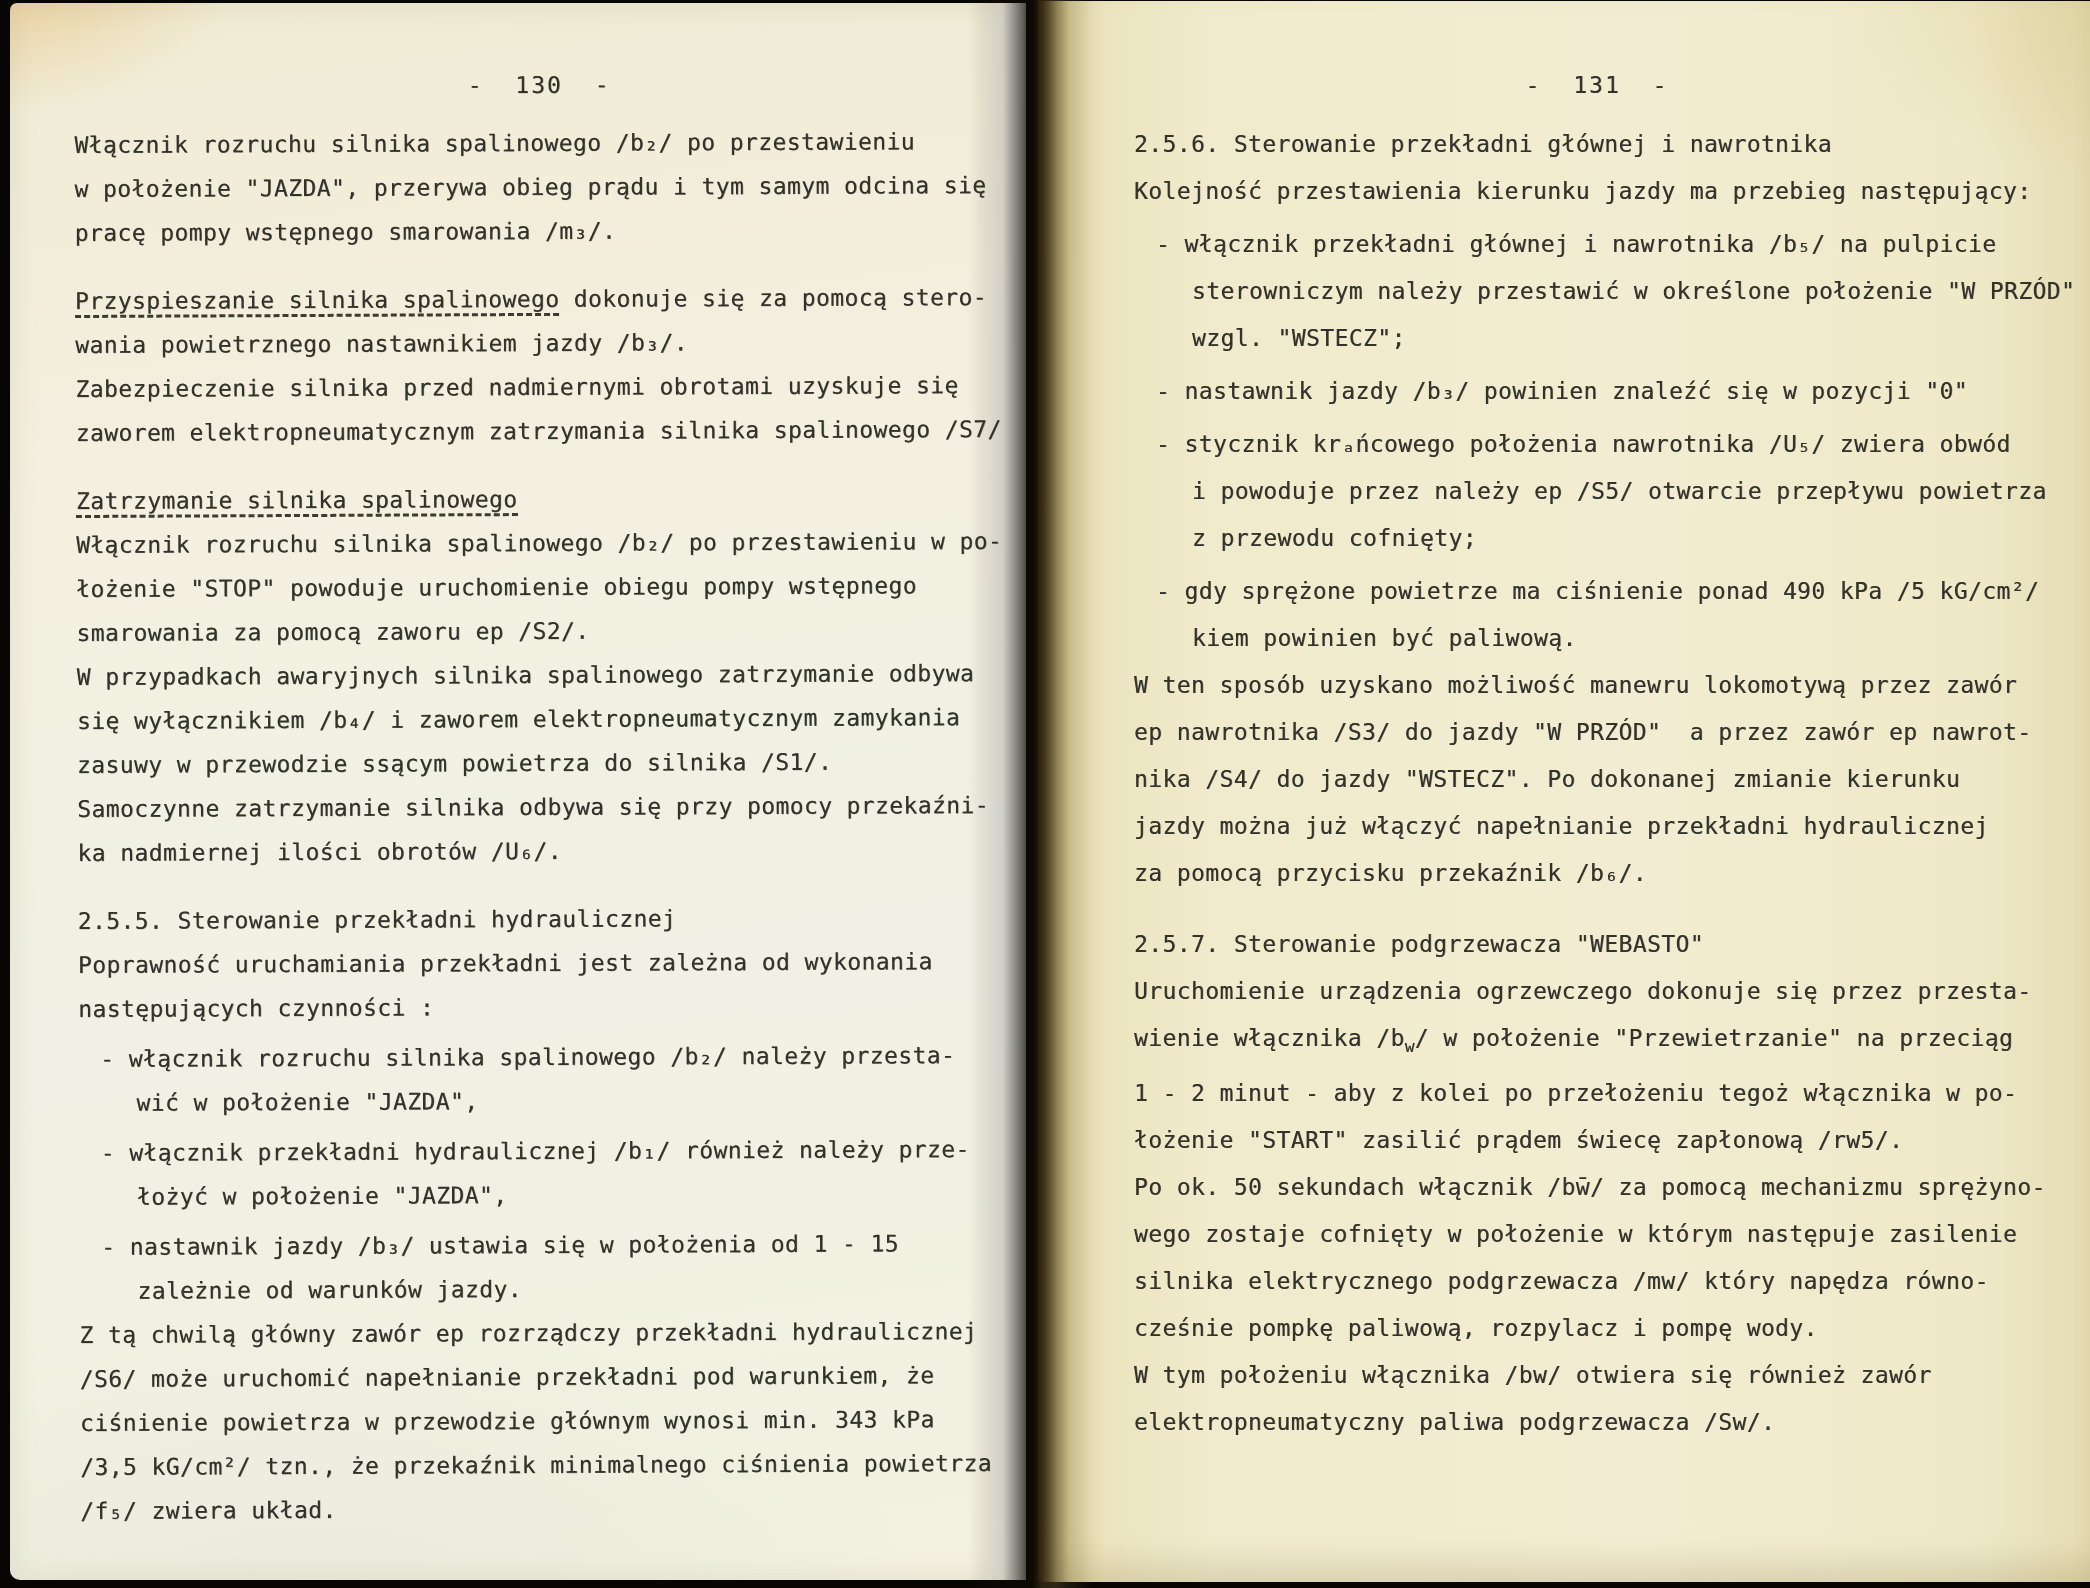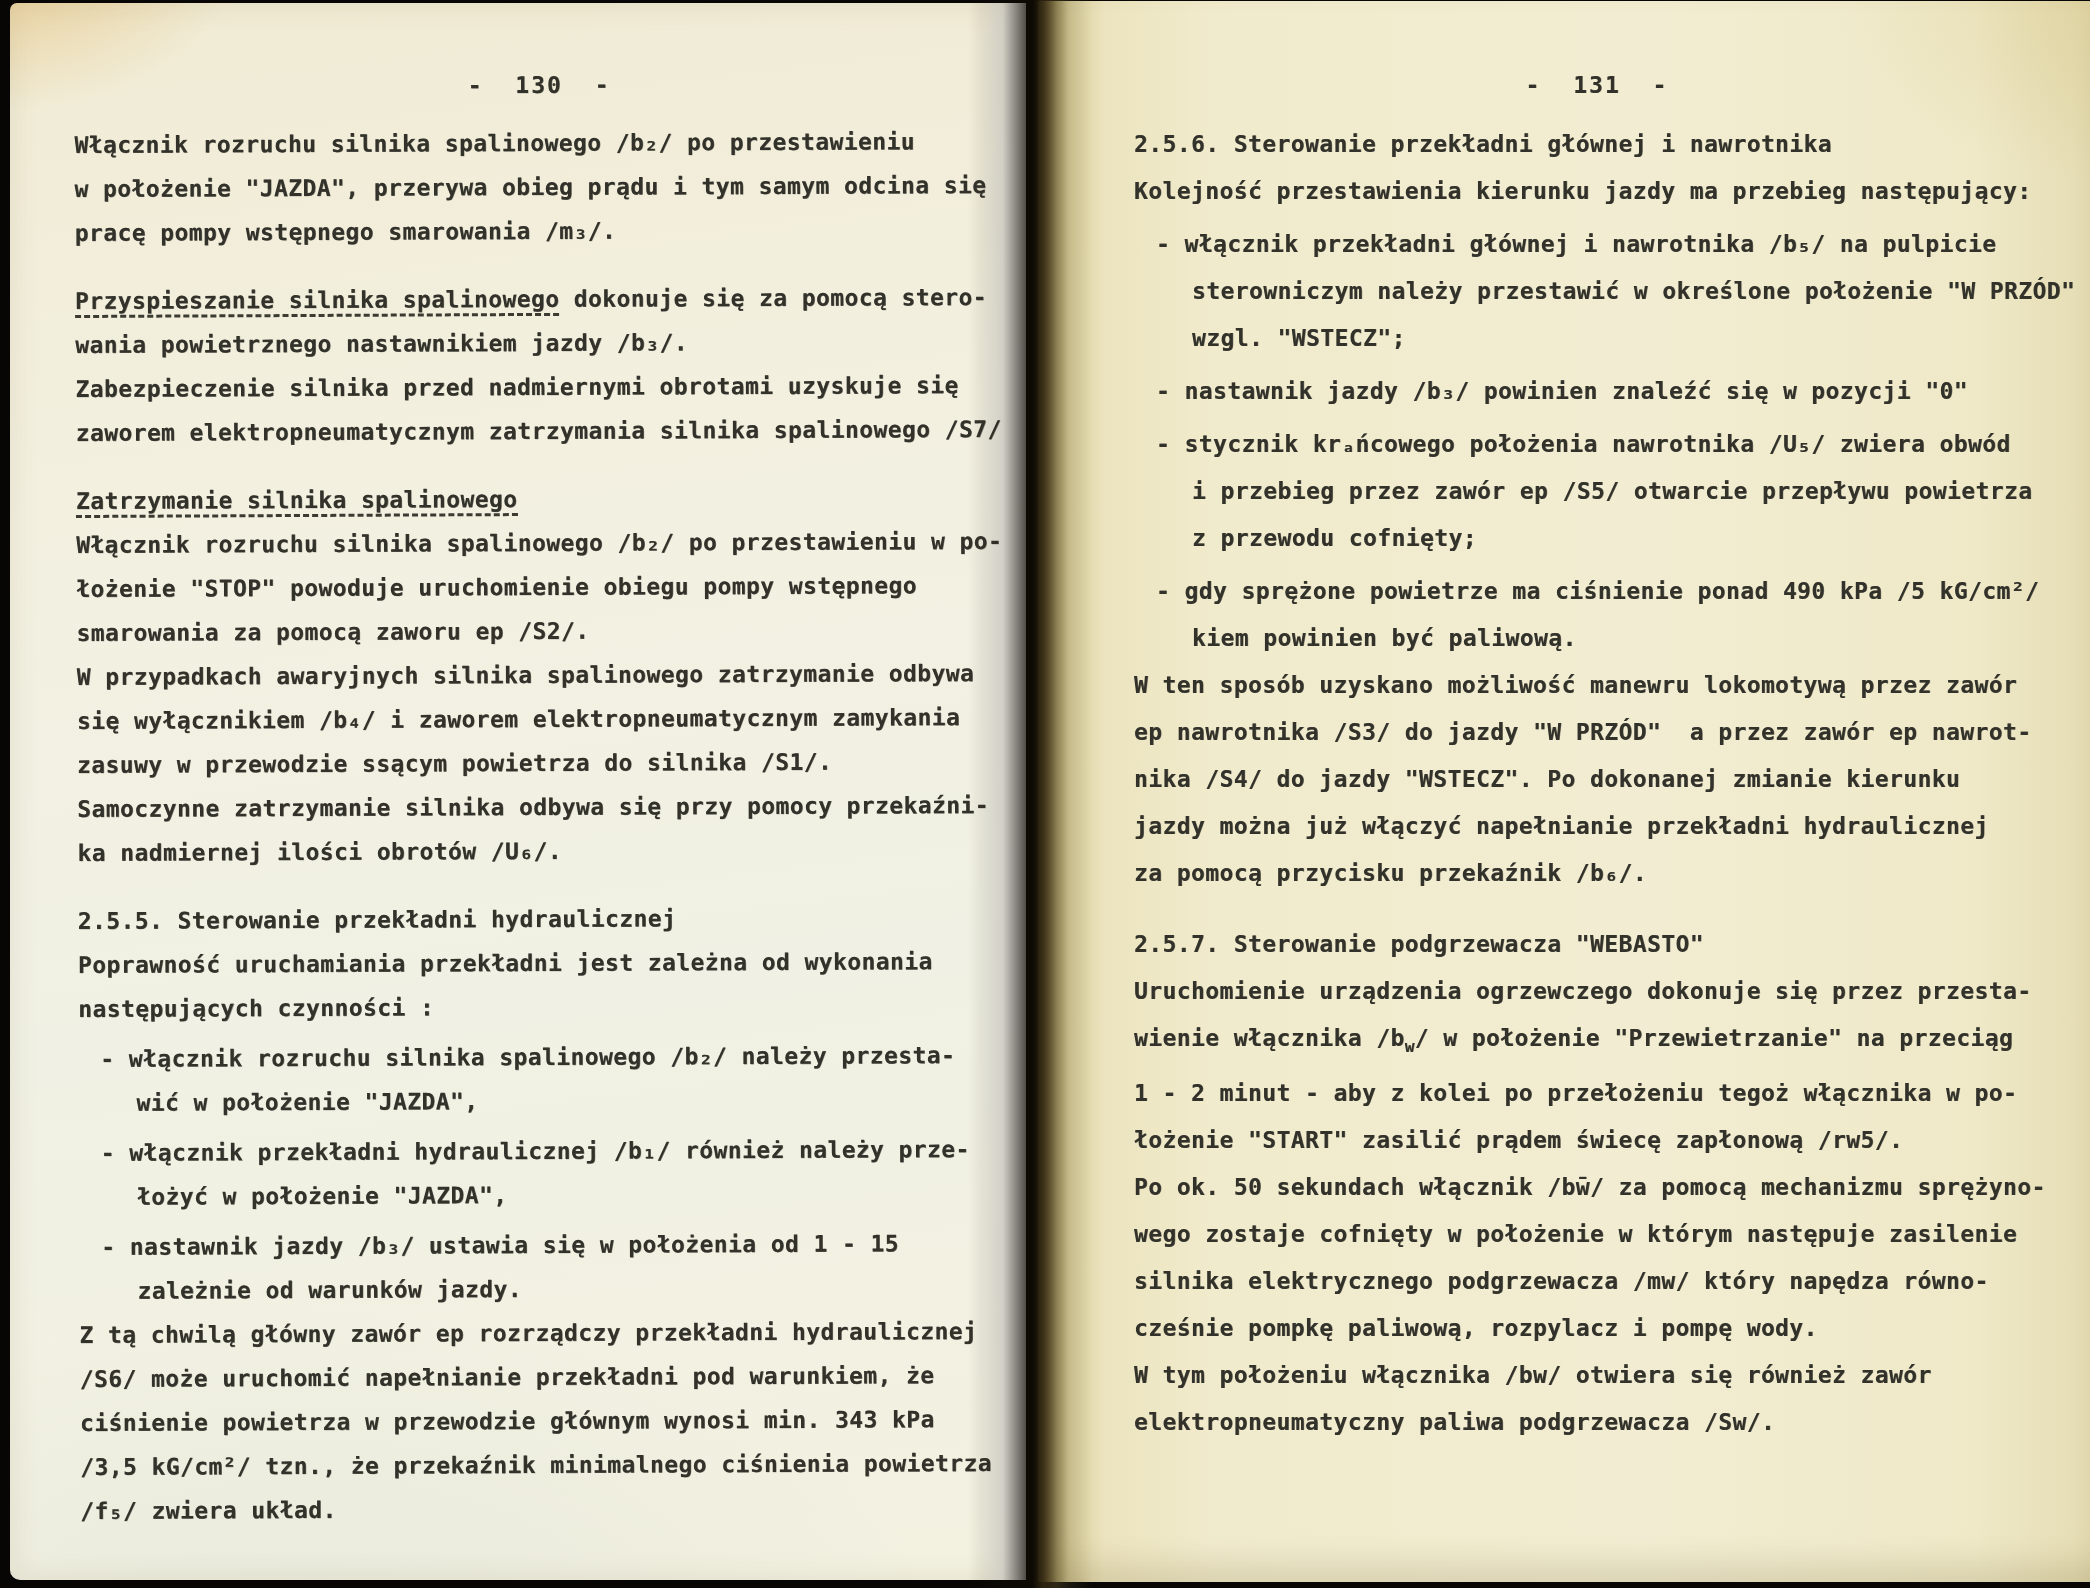--- a/index.html
+++ b/index.html
@@ -1,21 +1,21 @@
 <!DOCTYPE html>
 <html><head>
 <meta charset="utf-8">
 <style>
   html,body{margin:0;padding:0;}
   body{
     width:2090px;height:1588px;position:relative;overflow:hidden;
     background:#070604;
     font-family:"DejaVu Sans Mono","Liberation Mono",monospace;
   }
-  .page{position:absolute;z-index:1;font-weight:bold;}
+  .page{position:absolute;z-index:1;}
   #left-page{
     left:10px;top:3px;width:1016px;height:1577px;
     border-radius:7px 0 0 10px;
     background:
       radial-gradient(ellipse 420px 260px at -2% -3%, rgba(226,182,101,0.60) 0%, rgba(226,182,101,0.0) 60%),
       radial-gradient(ellipse 900px 500px at 30% 105%, rgba(222,228,216,0.55) 0%, rgba(222,228,216,0.0) 70%),
       linear-gradient(173deg,#f0ebd4 0%,#f3f0e0 30%,#f0f1e4 62%,#f3f1e0 100%);
     box-shadow:inset 0 0 30px rgba(120,100,50,0.12);
   }
   
@@ -107,21 +107,21 @@
   <div class="page-text" id="right-text">
     <div class="pagenum">- 131 -</div>
     <div>
         <div class="line"><span class="">2.5.6. Sterowanie przekładni głównej i nawrotnika</span></div>
         <div class="line"><span class="">Kolejność przestawienia kierunku jazdy ma przebieg następujący:</span></div>
         <div class="line ind1"><span class="">- włącznik przekładni głównej i nawrotnika /b₅/ na pulpicie</span></div>
         <div class="line ind2"><span class="">sterowniczym należy przestawić w określone położenie "W PRZÓD"</span></div>
         <div class="line ind2"><span class="">wzgl. "WSTECZ";</span></div>
         <div class="line ind1"><span class="">- nastawnik jazdy /b₃/ powinien znaleźć się w pozycji "0"</span></div>
         <div class="line ind1"><span class="">- stycznik krₐńcowego położenia nawrotnika /U₅/ zwiera obwód</span></div>
-        <div class="line ind2"><span class="">i przebieg przez zawór ep /S5/ otwarcie przepływu powietrza</span></div>
+        <div class="line ind2"><span class="">i powoduje przez należy ep /S5/ otwarcie przepływu powietrza</span></div>
         <div class="line ind2"><span class="">z przewodu cofnięty;</span></div>
         <div class="line ind1"><span class="">- gdy sprężone powietrze ma ciśnienie ponad 490 kPa /5 kG/cm²/</span></div>
         <div class="line ind2"><span class="">kiem powinien być paliwową.</span></div>
         <div class="line"><span class="">W ten sposób uzyskano możliwość manewru lokomotywą przez zawór</span></div>
         <div class="line"><span class="">ep nawrotnika /S3/ do jazdy "W PRZÓD"  a przez zawór ep nawrot-</span></div>
         <div class="line"><span class="">nika /S4/ do jazdy "WSTECZ". Po dokonanej zmianie kierunku</span></div>
         <div class="line"><span class="">jazdy można już włączyć napełnianie przekładni hydraulicznej</span></div>
         <div class="line"><span class="">za pomocą przycisku przekaźnik /b₆/.</span></div>
         <div class="line gap"><span class="">2.5.7. Sterowanie podgrzewacza "WEBASTO"</span></div>
         <div class="line"><span class="">Uruchomienie urządzenia ogrzewczego dokonuje się przez przesta-</span></div>

